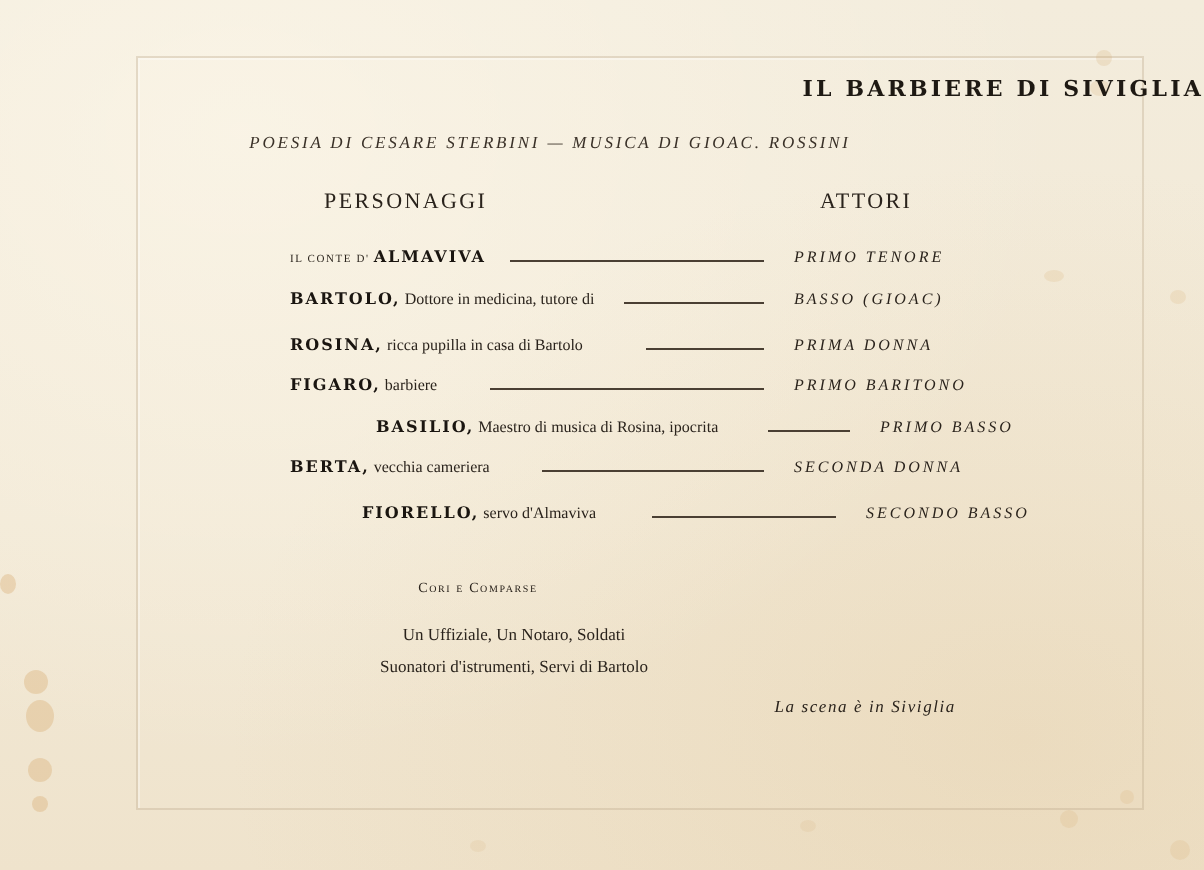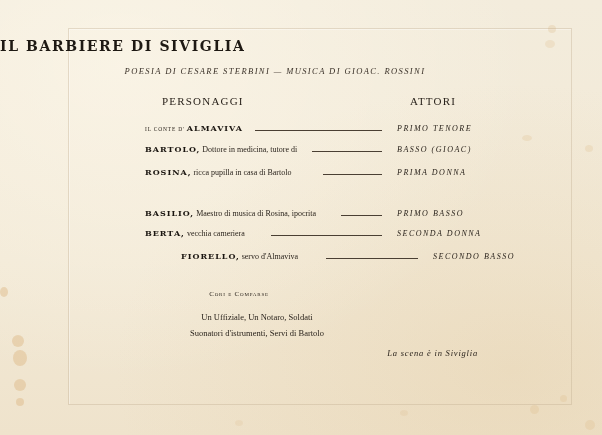--- a/index.html
+++ b/index.html
@@ -33,24 +33,24 @@
     }
     .foxing {
       position: absolute;
       border-radius: 50%;
       background: rgba(214,170,110,0.35);
     }
     .title {
       position: absolute;
       left: 0; width: 602px;
       top: 38px;
-      text-align: left;
+      text-align: right;
       font-family: "DejaVu Serif", serif;
       font-weight: bold;
-      font-size: 14px;
+      font-size: 11px;
       letter-spacing: 1.6px;
       color: #1e1913;
     }
     .subtitle {
       position: absolute;
       left: 0; width: 550px;
       top: 66px;
       text-align: center;
       font-family: "Liberation Serif", serif;
       font-style: italic;
@@ -179,22 +179,27 @@
     <span class="leader" style="left:167px;"></span>
     <span class="role">BASSO (GIOAC)</span>
   </div>
 
   <div class="row" style="top:164px;">
     <span class="name"><span class="char">ROSINA,</span> <span>ricca pupilla in casa di Bartolo</span></span>
     <span class="leader" style="left:178px;"></span>
     <span class="role">PRIMA DONNA</span>
   </div>
 
-
-  <div class="row" style="top:205px;">
+  <div class="row" style="top:184px;">
+    <span class="name"><span class="char">FIGARO,</span> <span>barbiere</span></span>
+    <span class="leader" style="left:100px;"></span>
+    <span class="role">PRIMO BARITONO</span>
+  </div>
+
+  <div class="row" style="top:205px;margin-left:43px;">
     <span class="name"><span class="char">BASILIO,</span> <span>Maestro di musica di Rosina, ipocrita</span></span>
     <span class="leader" style="left:196px;"></span>
     <span class="role">PRIMO BASSO</span>
   </div>
 
   <div class="row" style="top:225px;">
     <span class="name"><span class="char">BERTA,</span> <span>vecchia cameriera</span></span>
     <span class="leader" style="left:126px;"></span>
     <span class="role">SECONDA DONNA</span>
   </div>

